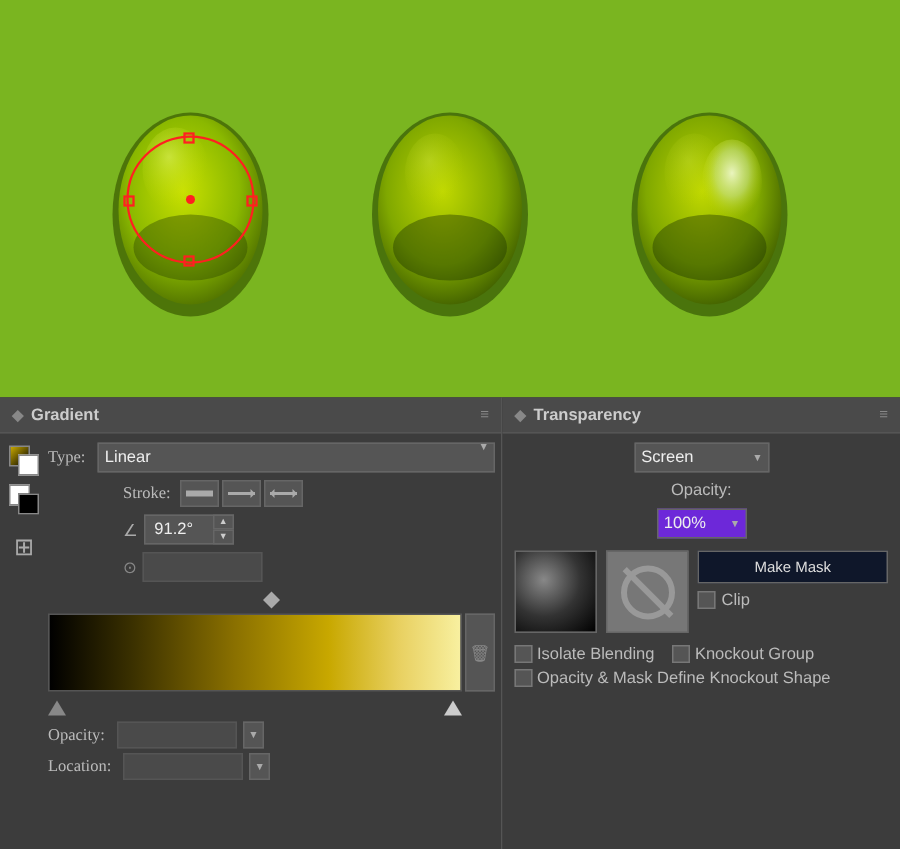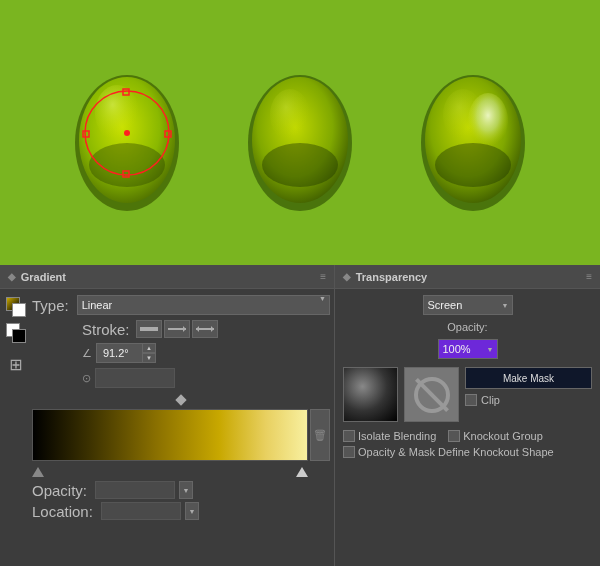--- a/index.html
+++ b/index.html
@@ -61,23 +61,24 @@
 
     .gradient-row {
       display: flex;
       align-items: center;
       margin-bottom: 5px;
       gap: 4px;
     }
 
     .label {
       color: #bbb;
-      font-size: 15px;
+      font-size: 11px;
       margin-right: 4px;
       white-space: nowrap;
+      font-family: Liberation Serif, serif;
     }
 
     .type-select {
       flex: 1;
       height: 20px;
       background: #555;
       border: 1px solid #666;
       color: #eee;
       font-size: 11px;
       padding: 0 4px;

